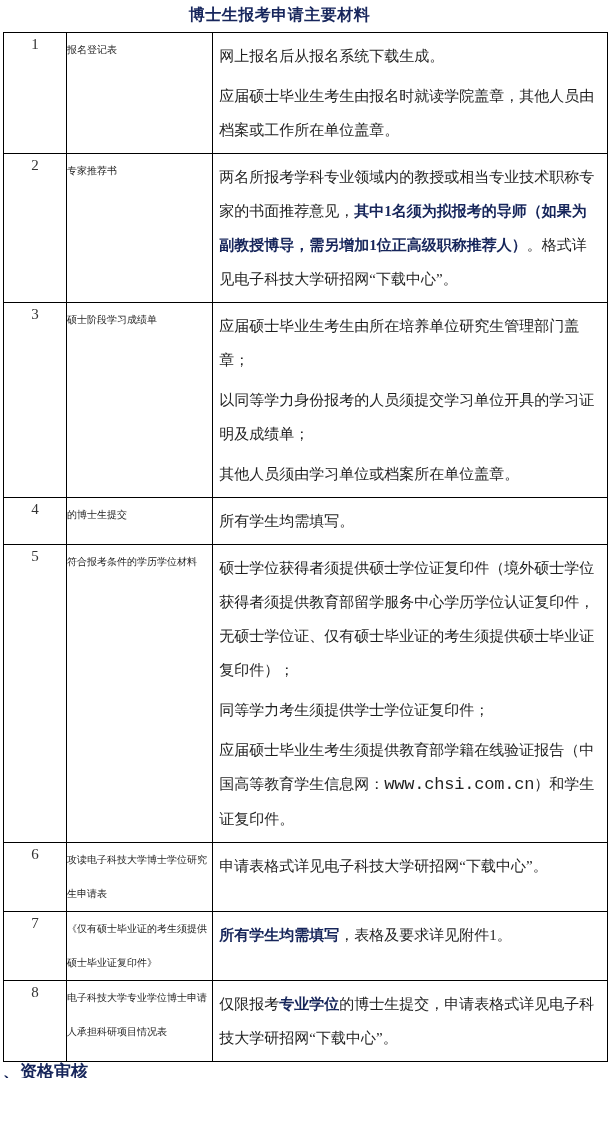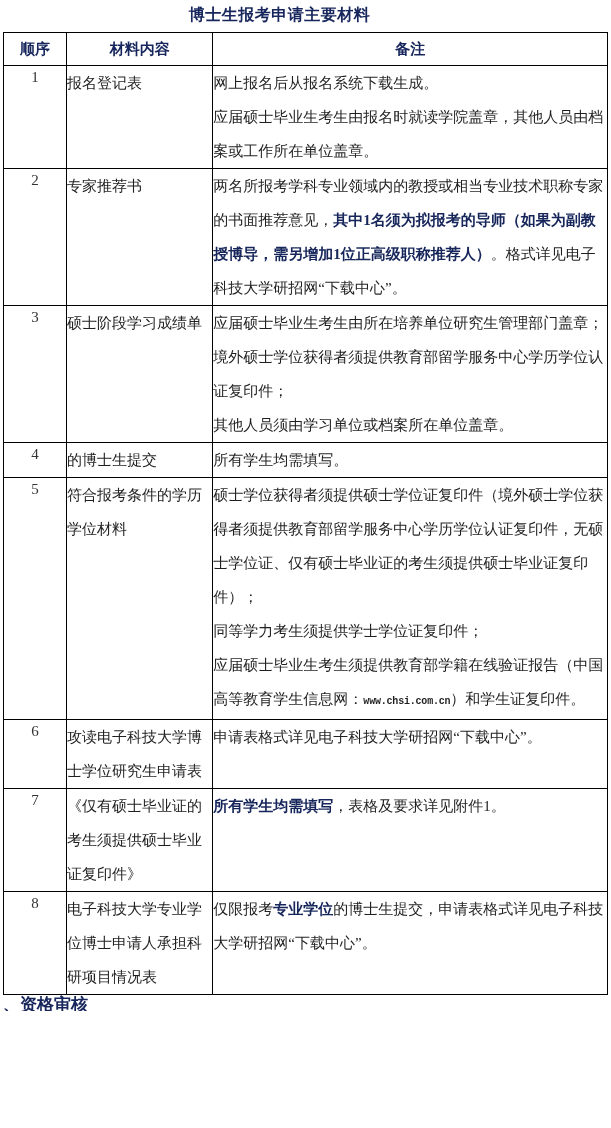--- a/index.html
+++ b/index.html
@@ -69,48 +69,47 @@
     text-align: center;
     font-size: 15px;
     color: #333333;
     font-family: "Liberation Serif", "DejaVu Serif", serif;
     padding-top: 9px;
     line-height: 22px;
   }
 
   
   .item {
-    font-size: 15px;
+    font-size: 10px;
     line-height: 34px;
     color: #1f1f1f;
     padding: 4px 4px 4px 7px;
     font-family: "Liberation Serif", "DejaVu Serif", serif;
   }
 
   
   .note {
     font-size: 15px;
     line-height: 34px;
     color: #1f1f1f;
     padding: 4px 6px 4px 7px;
     font-family: "Liberation Serif", "DejaVu Serif", serif;
   }
   .note p {
-    margin: 0;
+    margin: 6px;
     padding: 0;
   }
   .note b, .item b {
     font-weight: bold;
     color: #16255a;
   }
   .mono {
     font-family: "Liberation Mono", "DejaVu Sans Mono", monospace;
-    font-size: 10px;
+    font-size: 17px;
     letter-spacing: -0.2px;
-    font-weight: bold;
   }
 
   
   .after-table {
     margin-left: 3px;
     font-family: "Liberation Serif", "DejaVu Serif", serif;
     font-weight: bold;
     font-size: 17px;
     color: #16255a;
     line-height: 20px;
@@ -126,25 +125,20 @@
 
   <div class="doc-title">博士生报考申请主要材料</div>
 
   <table class="mat-table">
     <colgroup>
       <col class="col-seq">
       <col class="col-item">
       <col class="col-note">
     </colgroup>
     <tbody>
-      <tr class="hdr">
-        <td>顺序</td>
-        <td>材料内容</td>
-        <td>备注</td>
-      </tr>
 
       <tr>
         <td class="seq">1</td>
         <td class="item">报名登记表</td>
         <td class="note">
           <p>网上报名后从报名系统下载生成。</p>
           <p>应届硕士毕业生考生由报名时就读学院盖章，其他人员由档案或工作所在单位盖章。</p>
         </td>
       </tr>
 
@@ -154,21 +148,21 @@
         <td class="note">
           <p><span>两名所报考学科专业领域内的教授或相当专业技术职称专家的书面推荐意见，</span><b>其中1名须为拟报考的导师（如果为副教授博导，需另增加1位正高级职称推荐人）</b><span>。格式详见电子科技大学研招网“下载中心”。</span></p>
         </td>
       </tr>
 
       <tr>
         <td class="seq">3</td>
         <td class="item">硕士阶段学习成绩单</td>
         <td class="note">
           <p>应届硕士毕业生考生由所在培养单位研究生管理部门盖章；</p>
-          <p>境外硕士学位获得者须提供教育部留学服务中心学历学位认证复印件；</p>
+          <p>以同等学力身份报考的人员须提交学习单位开具的学习证明及成绩单；</p>
           <p>其他人员须由学习单位或档案所在单位盖章。</p>
         </td>
       </tr>
 
       <tr>
         <td class="seq">4</td>
         <td class="item">的博士生提交</td>
         <td class="note">
           <p>所有学生均需填写。</p>
         </td>

